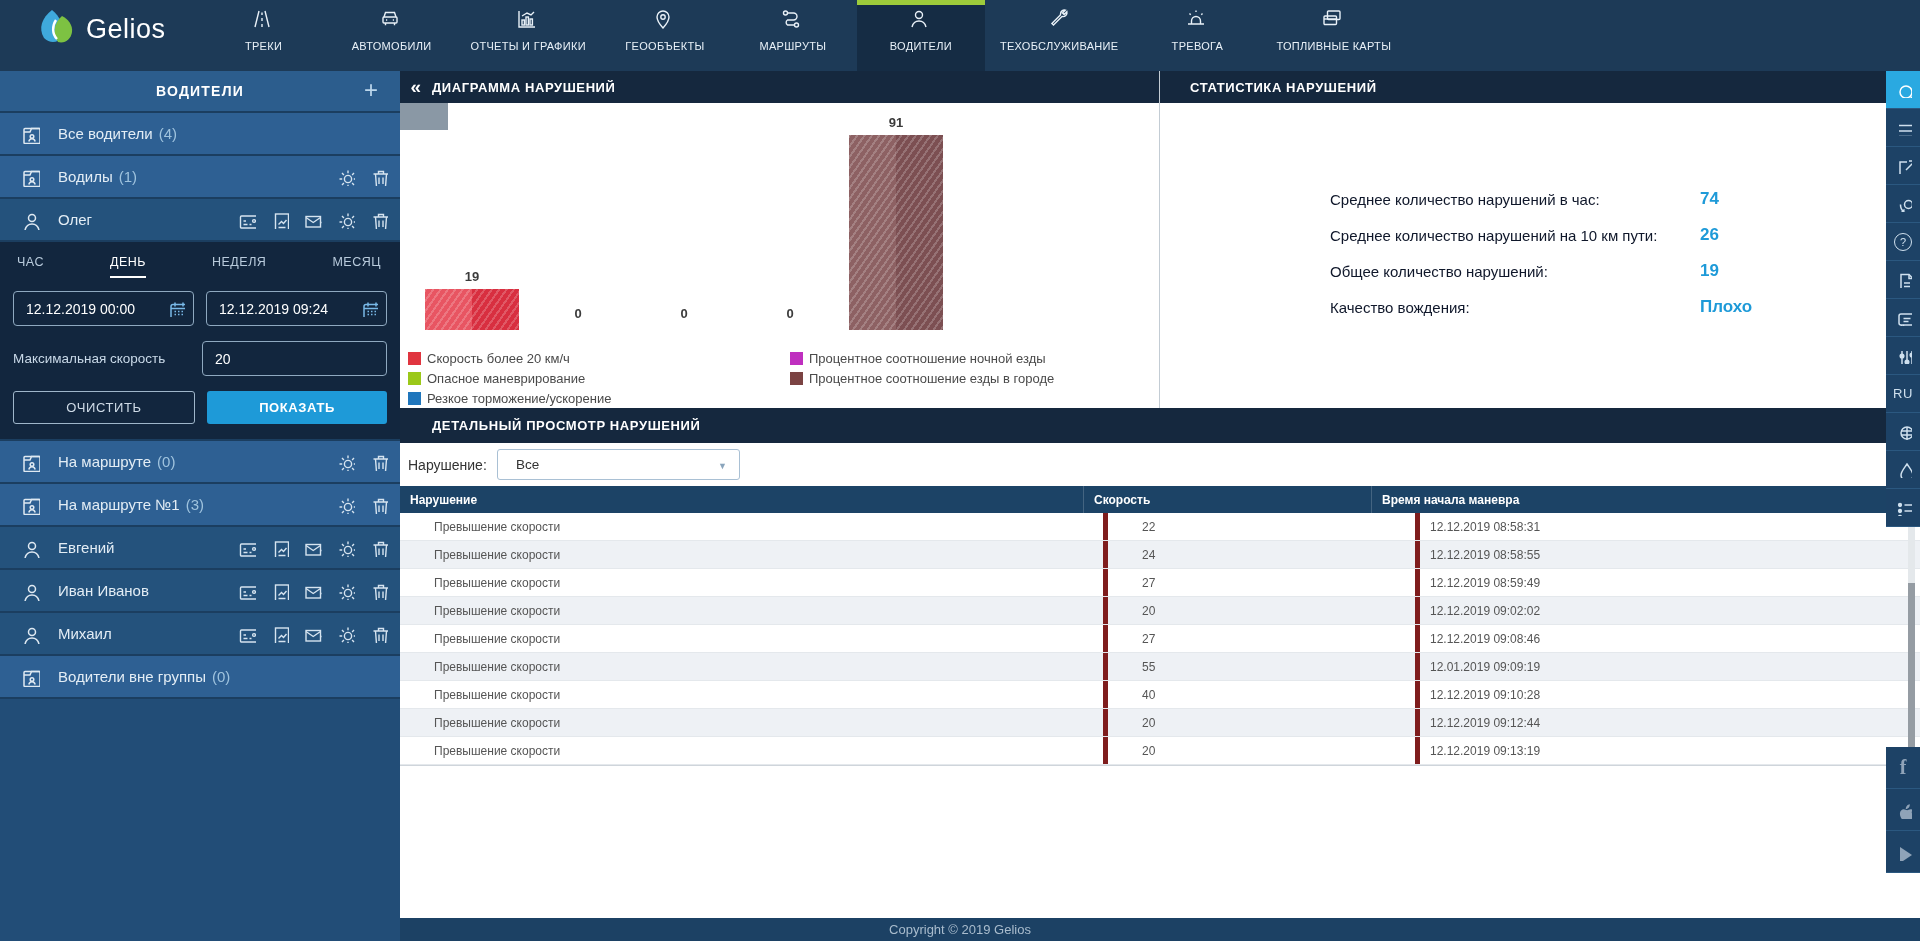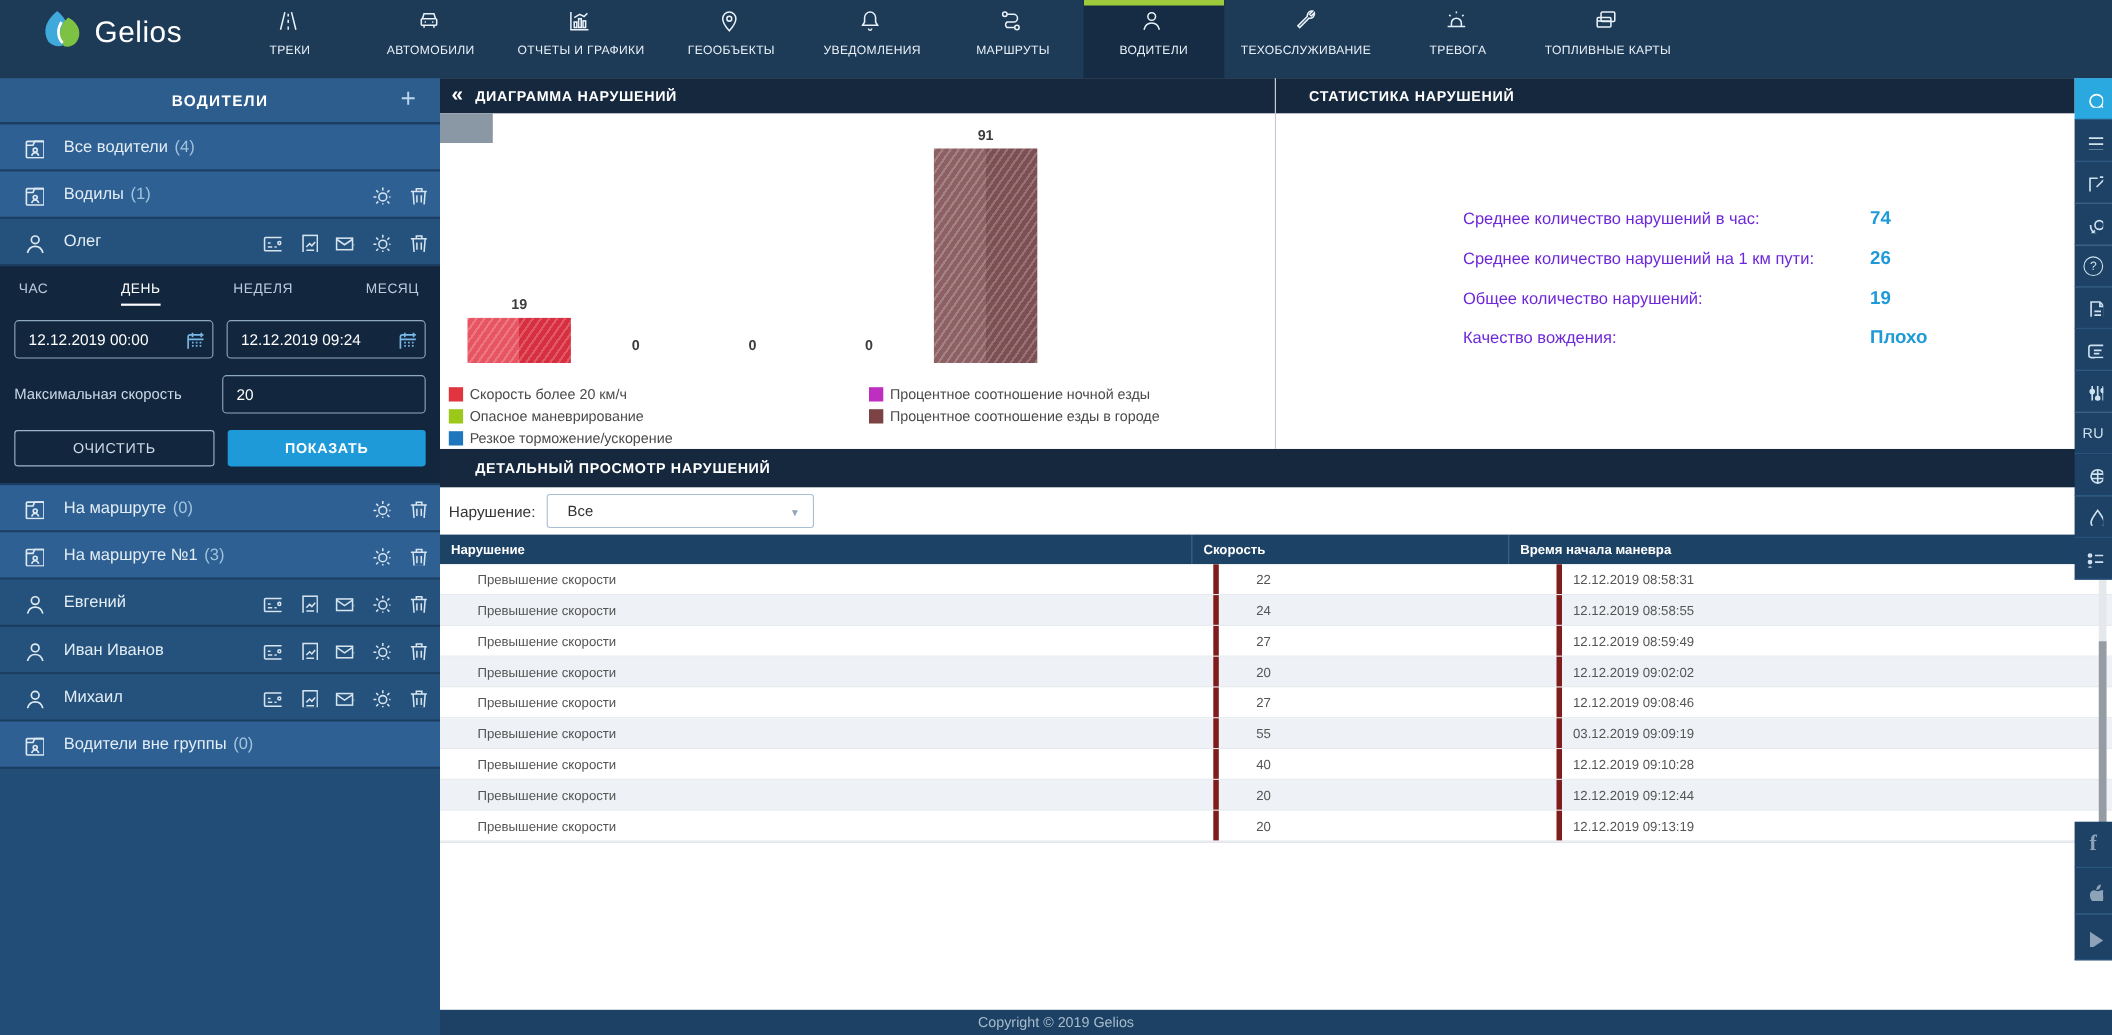--- a/index.html
+++ b/index.html
@@ -56,21 +56,21 @@
   .bar-rect::after{content:"";position:absolute;inset:0;background:repeating-linear-gradient(125deg,rgba(255,255,255,.2) 0 2px,transparent 2px 6px);}
   .bar-value{position:absolute;width:100%;text-align:center;font-size:13px;font-weight:bold;color:#3b3b3b;}
   .leg-col{position:absolute;top:277px;}
   .leg-item{display:flex;align-items:center;gap:6px;height:20px;font-size:13px;color:#4a4a4a;}
   .swatch{width:13px;height:13px;flex:0 0 auto;}
   .v-divider{position:absolute;left:1159px;top:71px;width:1px;height:337px;background:#c3ccd4;z-index:6;}
 
   .stats-panel{position:absolute;left:1160px;top:71px;width:726px;height:337px;background:#fff;z-index:2;}
   .stats-panel .panel-header{padding-left:30px;}
   .stat-row{position:absolute;left:170px;height:24px;}
-  .stat-label{font-size:15px;color:#6d28d9;}
+  .stat-label{font-size:15px;color:#0f172a;}
   .stat-value{position:absolute;left:370px;top:-2px;font-size:17px;font-weight:bold;color:#1e9ad8;white-space:nowrap;}
 
   
   .details-panel{position:absolute;left:400px;top:408px;width:1520px;bottom:0;background:#fff;z-index:1;}
   .details-panel .panel-header{height:35px;padding-left:32px;}
   .filter-row{height:43px;display:flex;align-items:center;padding-left:8px;position:relative;}
   .filter-row label{font-size:14px;color:#333;}
   .dd{position:absolute;left:97px;top:6px;width:243px;height:31px;box-sizing:border-box;border:1px solid #a9c0d4;border-radius:3px;display:flex;align-items:center;padding:0 30px 0 18px;font-size:13.5px;color:#333;background:#fff;cursor:pointer;}
   .dd .caret{position:absolute;right:12px;top:11px;color:#8aa5bc;font-size:9px;}
   .thead{height:27px;background:#1c4366;display:flex;color:#fff;font-size:12px;font-weight:bold;}
@@ -259,26 +259,20 @@
           <span class="nv-lbl">ОТЧЕТЫ И ГРАФИКИ</span>
         </div>
       <div class="nav-item">
           <svg>
             <use href="#i-pin"></use>
           </svg>
           <span class="nv-lbl">ГЕООБЪЕКТЫ</span>
         </div>
       <div class="nav-item">
           <svg>
-            <use href="#i-bell"></use>
-          </svg>
-          <span class="nv-lbl">УВЕДОМЛЕНИЯ</span>
-        </div>
-      <div class="nav-item">
-          <svg>
             <use href="#i-route"></use>
           </svg>
           <span class="nv-lbl">МАРШРУТЫ</span>
         </div>
       <div class="nav-item active">
           <svg>
             <use href="#i-person"></use>
           </svg>
           <span class="nv-lbl">ВОДИТЕЛИ</span>
         </div>
@@ -558,21 +552,21 @@
 
   <section class="stats-panel">
     <div class="panel-header">
       <span>СТАТИСТИКА НАРУШЕНИЙ</span>
     </div>
     <div class="stat-row" style="top:120px">
       <span class="stat-label">Среднее количество нарушений в час:</span>
       <span class="stat-value">74</span>
     </div>
     <div class="stat-row" style="top:156px">
-      <span class="stat-label">Среднее количество нарушений на 1 км пути:</span>
+      <span class="stat-label">Среднее количество нарушений на 10 км пути:</span>
       <span class="stat-value">26</span>
     </div>
     <div class="stat-row" style="top:192px">
       <span class="stat-label">Общее количество нарушений:</span>
       <span class="stat-value">19</span>
     </div>
     <div class="stat-row" style="top:228px">
       <span class="stat-label">Качество вождения:</span>
       <span class="stat-value">Плохо</span>
     </div>
@@ -616,21 +610,21 @@
           <div class="c3">12.12.2019 09:02:02</div>
         </div>
       <div class="trow">
           <div class="c1">Превышение скорости</div>
           <div class="c2">27</div>
           <div class="c3">12.12.2019 09:08:46</div>
         </div>
       <div class="trow">
           <div class="c1">Превышение скорости</div>
           <div class="c2">55</div>
-          <div class="c3">03.12.2019 09:09:19</div>
+          <div class="c3">12.01.2019 09:09:19</div>
         </div>
       <div class="trow">
           <div class="c1">Превышение скорости</div>
           <div class="c2">40</div>
           <div class="c3">12.12.2019 09:10:28</div>
         </div>
       <div class="trow">
           <div class="c1">Превышение скорости</div>
           <div class="c2">20</div>
           <div class="c3">12.12.2019 09:12:44</div>

